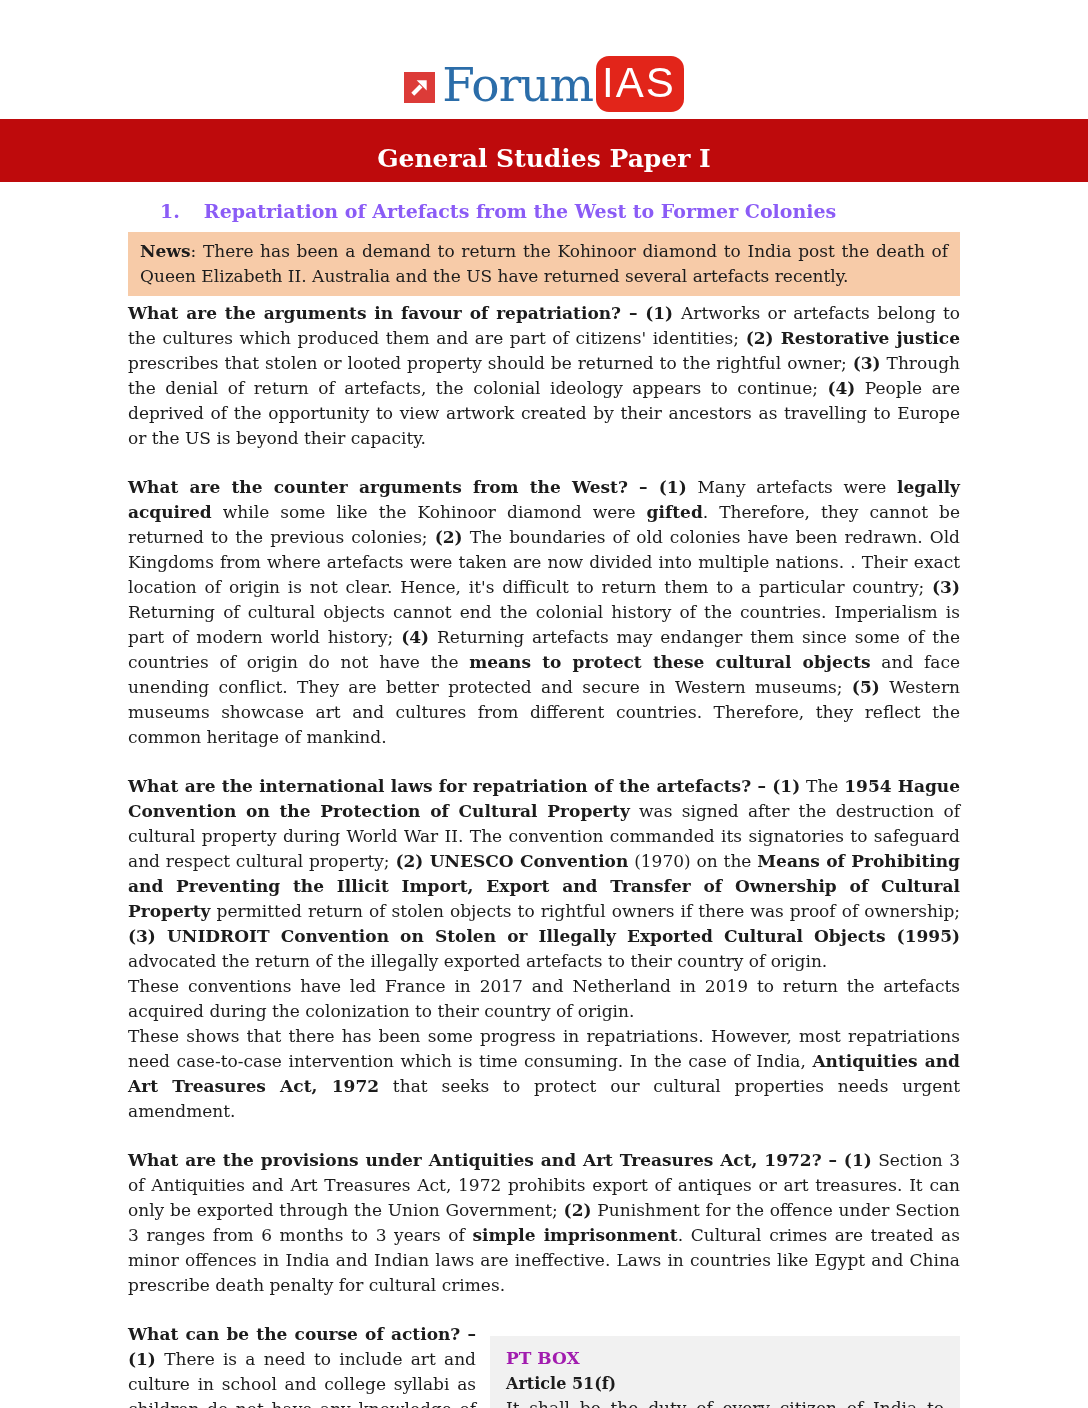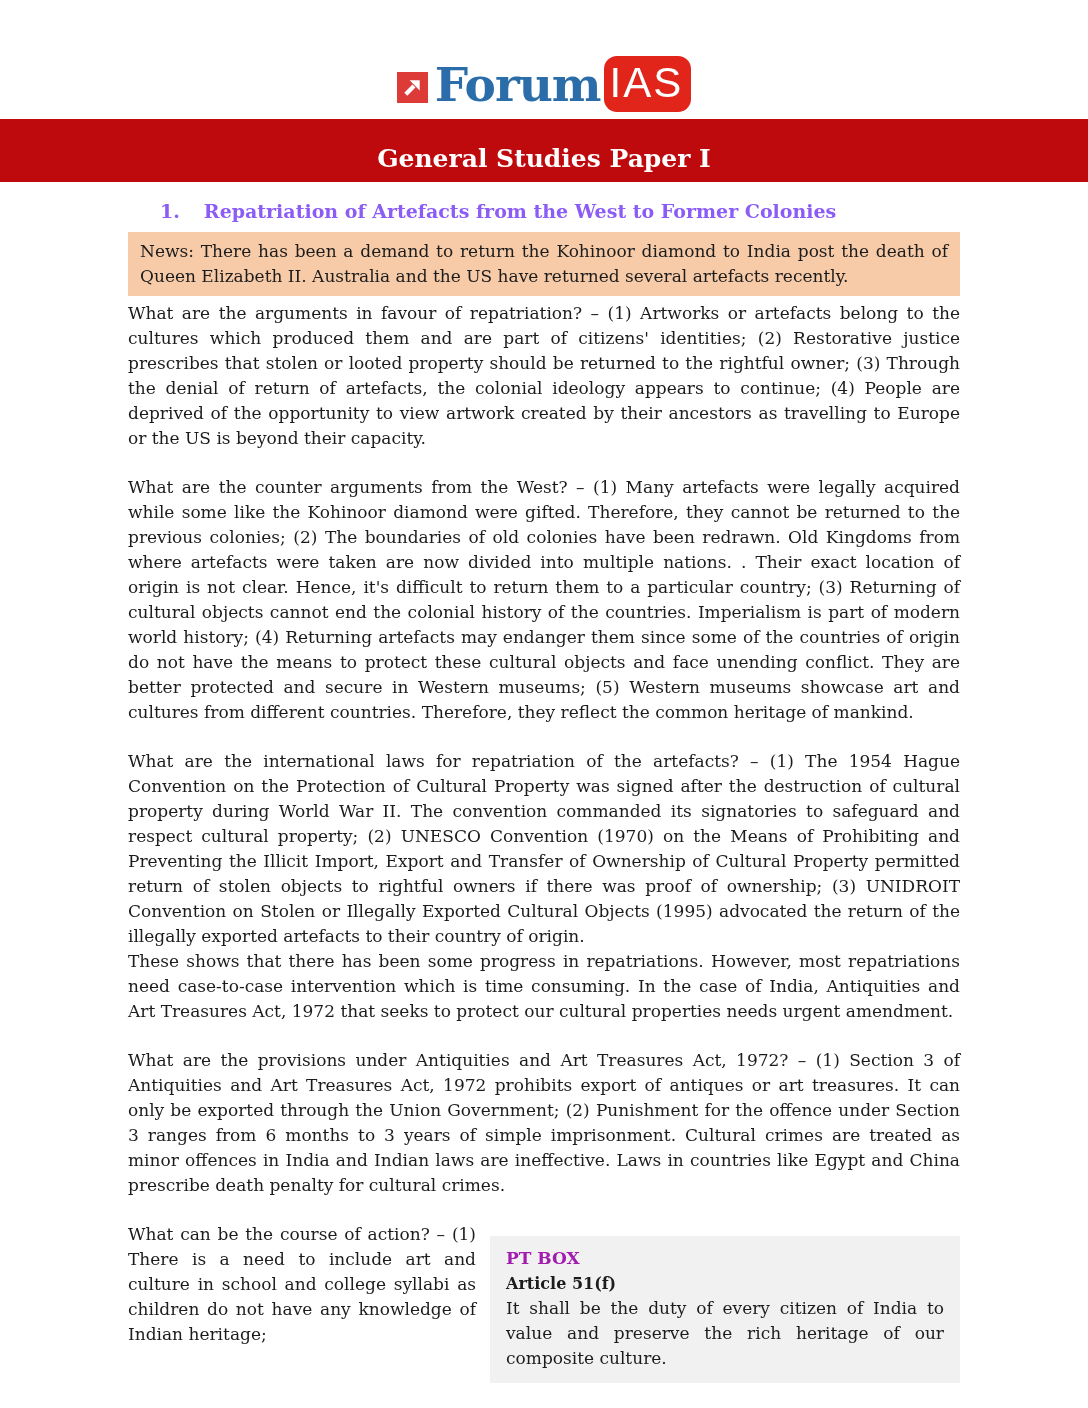--- a/index.html
+++ b/index.html
@@ -13,21 +13,21 @@
   .page { width:1088px; height:1408px; position:relative; }
 
   
   .logo-row { padding-top:56px; display:flex; justify-content:center; }
   .logo { display:flex; align-items:center; }
   .logo-arrow {
     width:31px; height:31px; background:#DC3B38; margin-right:7px; margin-top:6px;
     display:flex; align-items:center; justify-content:center;
   }
   .logo-arrow svg { width:23px; height:23px; display:block; }
-  .logo-forum { color:#2B6DA9; font-weight:bold; font-size:47px; letter-spacing:-1px; line-height:1; }
+  .logo-forum { color:#2B6DA9; font-weight:normal; font-size:47px; letter-spacing:-1px; line-height:1; }
   .logo-ias {
     background:#E2251A; color:#ffffff; margin-left:3px;
     font-family:"Liberation Sans", sans-serif; font-weight:400;
     font-size:42px; line-height:1; letter-spacing:2px;
     padding:6px 8px 8px 6px;
     border-radius:13px;
   }
 
   
   .banner {
@@ -45,21 +45,21 @@
   .article-title .num { margin-right:24px; }
 
   .news-box {
     background:#F7CBA8; padding:7px 12px;
     font-size:17px; line-height:25px; text-align:justify;
   }
 
   .para { font-size:17px; line-height:25px; text-align:justify; }
   .first-gap { margin-top:5px; }
   .gap { margin-top:24px; }
-  .b { font-weight:normal; }
+  .b { font-weight:bold; }
 
   
   .bottom-row { display:flex; margin-top:24px; align-items:flex-start; }
   .left-col { width:348px; flex:none; }
   .pt-box {
     flex:1; margin-left:14px; margin-top:14px;
     background:#F1F1F1; padding:10px 16px 12px;
   }
   .pt-label { color:#a21caf; font-weight:bold; font-size:17px; line-height:25px; }
   .pt-article { font-weight:bold; font-size:16px; line-height:25px; }
@@ -94,20 +94,21 @@
     </div>
 
     <div class="news-box"><span class="b">News</span><span>: There has been a demand to return the Kohinoor diamond to India post the death of Queen Elizabeth II. Australia and the US have returned several artefacts recently.</span></div>
 
     <p class="para first-gap"><span class="b">What are the arguments in favour of repatriation? – (1) </span><span>Artworks or artefacts belong to the cultures which produced them and are part of citizens' identities; </span><span class="b">(2) Restorative justice</span><span> prescribes that stolen or looted property should be returned to the rightful owner; </span><span class="b">(3)</span><span> Through the denial of return of artefacts, the colonial ideology appears to continue; </span><span class="b">(4)</span><span> People are deprived of the opportunity to view artwork created by their ancestors as travelling to Europe or the US is beyond their capacity.</span></p>
 
     <p class="para gap"><span class="b">What are the counter arguments from the West? – (1)</span><span> Many artefacts were </span><span class="b">legally acquired</span><span> while some like the Kohinoor diamond were </span><span class="b">gifted</span><span>. Therefore, they cannot be returned to the previous colonies; </span><span class="b">(2)</span><span> The boundaries of old colonies have been redrawn. Old Kingdoms from where artefacts were taken are now divided into multiple nations. . Their exact location of origin is not clear. Hence, it's difficult to return them to a particular country; </span><span class="b">(3)</span><span> Returning of cultural objects cannot end the colonial history of the countries. Imperialism is part of modern world history; </span><span class="b">(4)</span><span> Returning artefacts may endanger them since some of the countries of origin do not have the </span><span class="b">means to protect these cultural objects</span><span> and face unending conflict. They are better protected and secure in Western museums; </span><span class="b">(5)</span><span> Western museums showcase art and cultures from different countries. Therefore, they reflect the common heritage of mankind.</span></p>
 
     <p class="para gap"><span class="b">What are the international laws for repatriation of the artefacts? – (1)</span><span> The </span><span class="b">1954 Hague Convention on the Protection of Cultural Property</span><span> was signed after the destruction of cultural property during World War II. The convention commanded its signatories to safeguard and respect cultural property; </span><span class="b">(2) UNESCO Convention</span><span> (1970) on the </span><span class="b">Means of Prohibiting and Preventing the Illicit Import, Export and Transfer of Ownership of Cultural Property</span><span> permitted return of stolen objects to rightful owners if there was proof of ownership; </span><span class="b">(3) UNIDROIT Convention on Stolen or Illegally Exported Cultural Objects (1995)</span><span> advocated the return of the illegally exported artefacts to their country of origin.</span></p>
 
+    <p class="para"><span>These conventions have led France in 2017 and Netherland in 2019 to return the artefacts acquired during the colonization to their country of origin.</span></p>
 
     <p class="para"><span>These shows that there has been some progress in repatriations. However, most repatriations need case-to-case intervention which is time consuming. In the case of India, </span><span class="b">Antiquities and Art Treasures Act, 1972</span><span> that seeks to protect our cultural properties needs urgent amendment.</span></p>
 
     <p class="para gap"><span class="b">What are the provisions under Antiquities and Art Treasures Act, 1972? – (1)</span><span> Section 3 of Antiquities and Art Treasures Act, 1972 prohibits export of antiques or art treasures. It can only be exported through the Union Government; </span><span class="b">(2)</span><span> Punishment for the offence under Section 3 ranges from 6 months to 3 years of </span><span class="b">simple imprisonment</span><span>. Cultural crimes are treated as minor offences in India and Indian laws are ineffective. Laws in countries like Egypt and China prescribe death penalty for cultural crimes.</span></p>
 
     <div class="bottom-row">
       <p class="para left-col"><span class="b">What can be the course of action? – (1)</span><span> There is a need to include art and culture in school and college syllabi as children do not have any knowledge of Indian heritage; </span></p>
       <aside class="pt-box">
         <div class="pt-label">PT BOX</div>
         <div class="pt-article">Article 51(f)</div>

